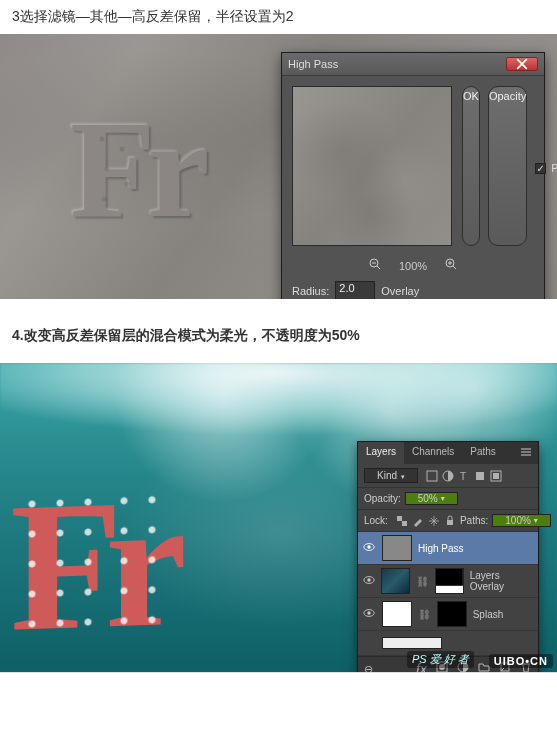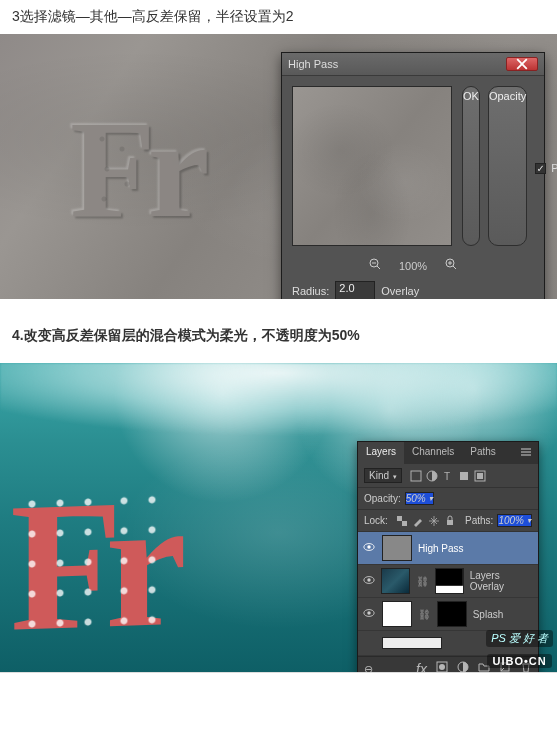--- a/index.html
+++ b/index.html
@@ -59,46 +59,46 @@
   .fresh span::after { content:""; position:absolute; inset:8% 10% 15% 8%;
     background: radial-gradient(circle, rgba(255,255,255,.9) 3px, transparent 4px);
     background-size: 28px 30px; opacity:.85; }
   
   .layers { position:absolute; right:18px; top:58px; width:182px; background:#424242; border:1px solid #1a1a1a; color:#ccc; font-size:10px; box-shadow:0 3px 10px rgba(0,0,0,.5);margin-top:20px;}
   .ly-tabs { display:flex; background:#323232; }
   .ly-tab { padding:4px 8px; color:#bbb; }
   .ly-tab.active { background:#424242; color:#eee; }
   .ly-tabs .menu { margin-left:auto; padding:4px 6px; }
   .ly-row { display:flex; align-items:center; padding:4px 6px; gap:4px; border-bottom:1px solid #333;}
-  .ly-sel { background:#333; border:1px solid #222; padding:1px 4px; color:#ccc; font-size:10px; display:flex; align-items:flex-end; gap:4px;}
+  .ly-sel { background:#333; border:1px solid #222; padding:1px 12px; color:#ccc; font-size:10px; display:flex; align-items:flex-end; gap:4px;}
   .ly-icons { display:flex; gap:4px; margin-left:4px; }
   .ly-icons span { width:12px; height:12px; display:flex; align-items:center; justify-content:center; opacity:.8;}
   .ly-opfill { display:flex; align-items:center; gap:4px; }
-  .ly-numbox { background:#1d4ed8; border:1px solid #222; padding:0 0; min-width:28px; display:flex; align-items:center;font-style:italic; }
+  .ly-numbox { background:#4d7c0f; border:1px solid #222; padding:0 12px; min-width:28px; display:flex; align-items:center; }
   .ly-numbox::after { content:"▾"; margin-left:3px; font-size:8px; }
   
   .ly-list { }
   .ly-item { display:flex; align-items:center; padding:3px 4px; border-bottom:1px solid #363636; gap:6px; }
   .ly-item.sel { background:#5b7aa8; color:#fff; }
   .ly-eye { width:14px; text-align:center; font-size:11px; }
   .ly-thumb { width:30px; height:26px; background:#888; border:1px solid #222; }
   .ly-thumb.hp { background:#888; }
   .ly-thumb.tx { background:linear-gradient(135deg,#1a3a4a,#2a5a6a,#0a2a3a); }
   .ly-thumb.sp { background:#fff; }
   .ly-mask { width:30px; height:26px; border:1px solid #222; background:
     linear-gradient(#000,#000) top/100% 70% no-repeat, #fff; }
   .ly-mask.full { background:#000; }
   .ly-link { font-size:10px; opacity:.7; }
   .ly-name { font-size:10px; }
   
   .ly-foot { display:flex; align-items:center; justify-content:space-between; padding:4px 6px; background:#383838; border-top:1px solid #2a2a2a;}
   .ly-foot .grp { display:flex; gap:9px; }
   .ly-foot span { font-size:11px; opacity:.85; }
   
-  .watermark { position:absolute; right:4px; bottom:4px; display:flex; flex-direction:column; align-items:center; gap:7px; font-size:11px; }
+  .watermark { position:absolute; right:4px; bottom:4px; display:flex; flex-direction:row; align-items:flex-end; gap:15px; font-size:11px; }
   .wm1 { background:rgba(0,0,0,.4); color:#bff; padding:1px 5px; border-radius:3px; font-style:italic;}
   .wm2 { color:#fff; background:rgba(0,0,0,.4); padding:1px 5px; border-radius:3px; letter-spacing:1px; font-weight:bold;}
   
   svg.i { width:12px; height:12px; }
 </style>
 </head>
 <body>
 
 <div class="step-text">3选择滤镜—其他—高反差保留，半径设置为2</div>
 

